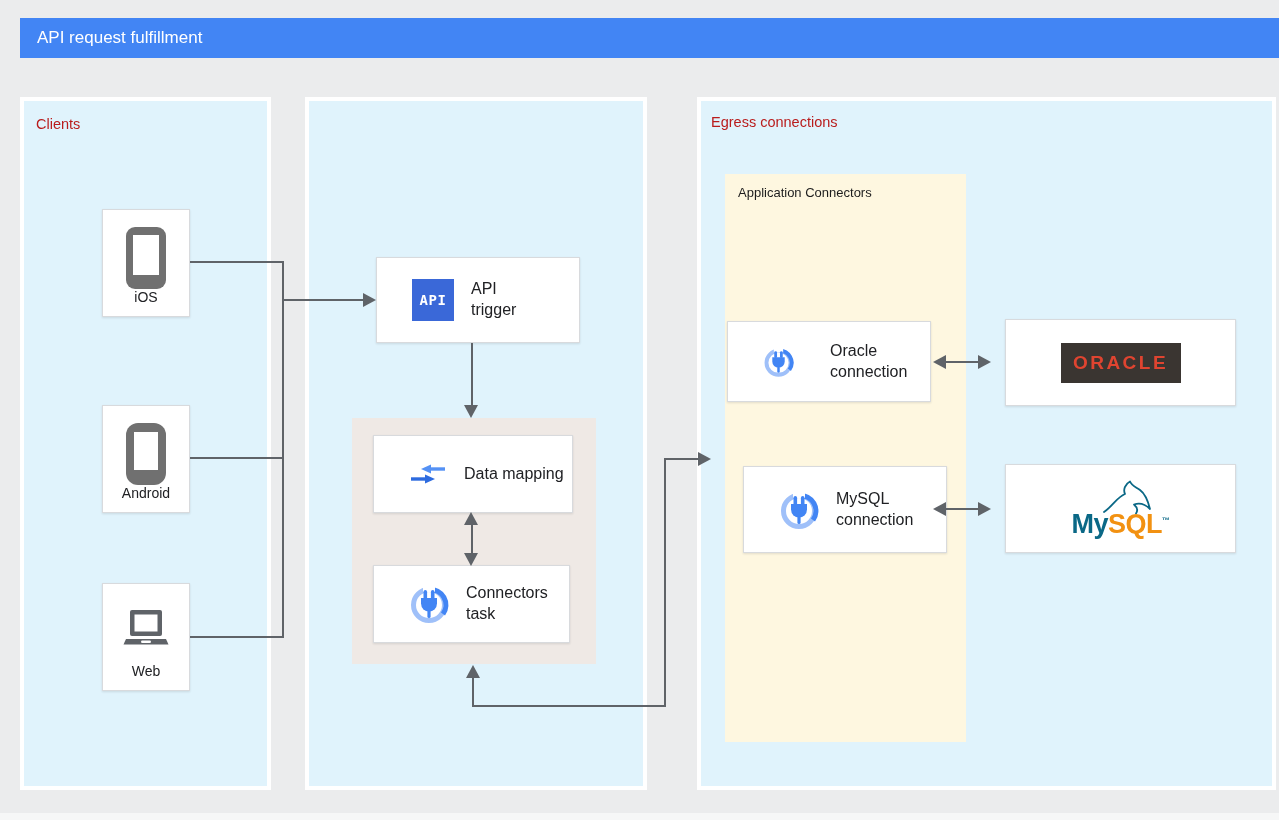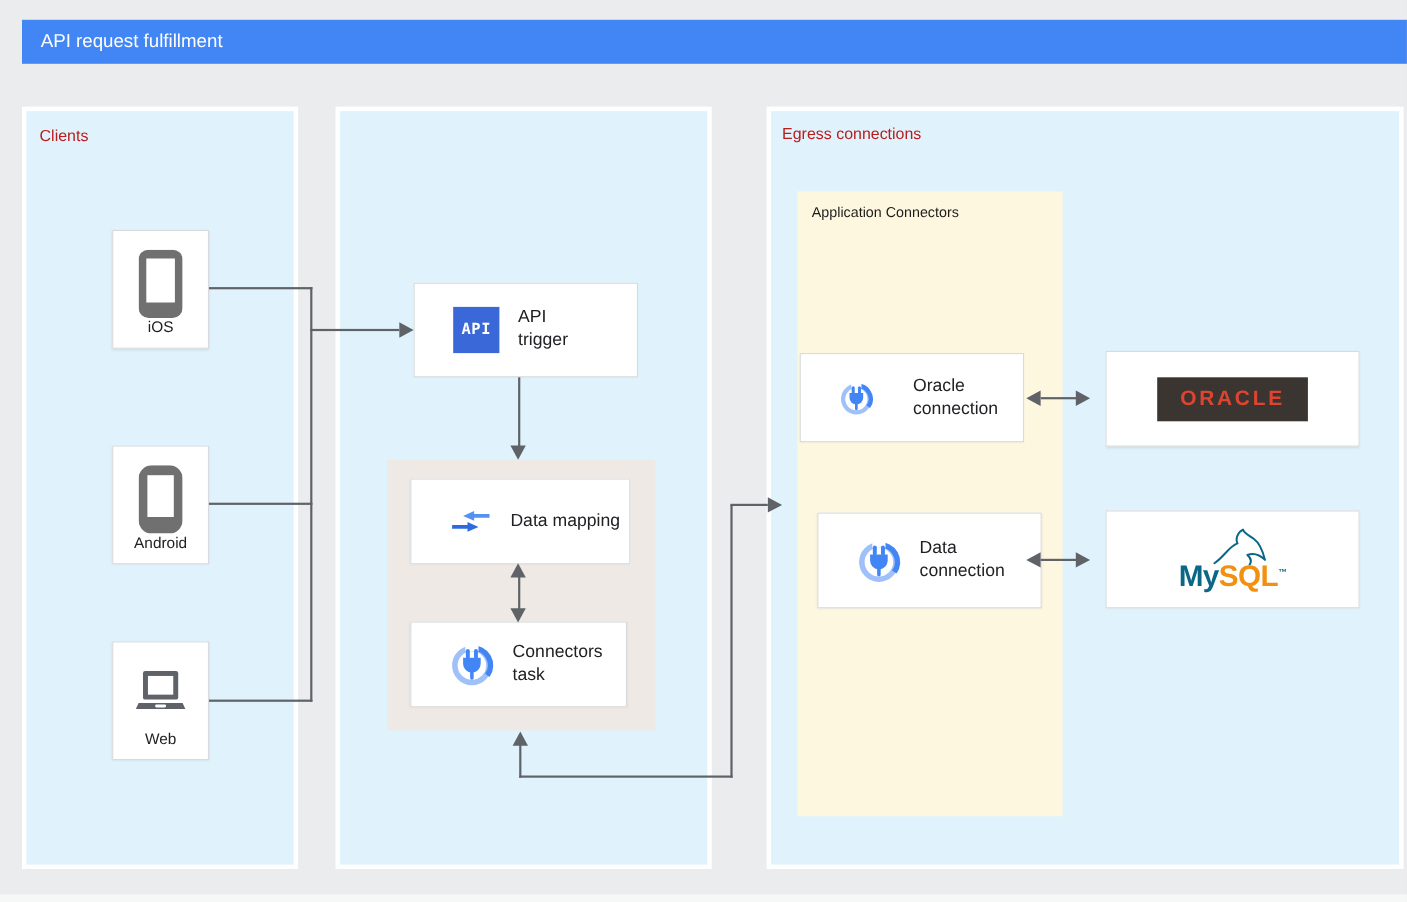--- a/index.html
+++ b/index.html
@@ -37,21 +37,21 @@
 
   .api-badge{width:42px;height:42px;background:#3A68D8;color:#fff;display:flex;align-items:center;
              justify-content:center;font-family:"DejaVu Sans Mono",monospace;font-weight:bold;
              font-size:14px;letter-spacing:.5px;}
 
   .subflow{position:absolute;left:43px;top:317px;width:244px;height:246px;background:var(--subflow);}
   .group{position:absolute;left:24px;top:73px;width:241px;height:568px;background:var(--group);}
   .group-title{position:absolute;left:13px;top:11px;font-size:13px;color:#1D1D1D;}
 
   .system-node{display:flex;align-items:center;justify-content:center;}
-  .oracle-badge{width:137px;height:40px;background:#3A3531;color:#DF4430;display:flex;align-items:center;
+  .oracle-badge{width:120px;height:40px;background:#3A3531;color:#DF4430;display:flex;align-items:center;
                 justify-content:center;font-weight:bold;font-size:19px;letter-spacing:2.5px;}
   .mysql-logo{position:relative;display:flex;flex-direction:column;align-items:flex-end;}
   .mysql-logo svg{align-self:flex-end;margin-right:18px;margin-bottom:-3px;}
   .mysql-word{font-weight:bold;font-size:27px;letter-spacing:-.5px;line-height:1;}
   .mysql-my{color:#0A6886;}
   .mysql-sql{color:#F29111;}
   .mysql-tm{font-size:8px;color:#0A6886;vertical-align:super;}
 
   .line{position:absolute;background:var(--line);z-index:5;}
   .ah{position:absolute;width:0;height:0;z-index:6;}
@@ -162,21 +162,21 @@
           <circle cx="20" cy="21" r="15.5" fill="none" stroke="#9FC0F9" stroke-width="5"></circle>
           <path d="M20 5.5 A15.5 15.5 0 0 1 34 30" fill="none" stroke="#4285F4" stroke-width="5"></path>
           <rect x="14" y="0" width="12" height="8" fill="#ffffff"></rect>
           <g fill="#4285F4">
             <rect x="14.5" y="6" width="3.6" height="9" rx="1.8"></rect>
             <rect x="21.9" y="6" width="3.6" height="9" rx="1.8"></rect>
             <path d="M12 14 h16 v5.5 a8 8 0 0 1 -16 0 Z"></path>
             <rect x="18.4" y="26" width="3.2" height="8" rx="1.6"></rect>
           </g>
         </svg>
-        <div class="task-label" style="max-width:110px;">Data connection</div>
+        <div class="task-label" style="max-width:110px;">MySQL connection</div>
       </div>
     </div>
 
     <div class="node system-node" style="left:304px;top:218px;width:231px;height:87px;">
       <div class="oracle-badge">ORACLE</div>
     </div>
 
     <div class="node system-node" style="left:304px;top:363px;width:231px;height:89px;">
       <div class="mysql-logo">
         <svg width="50" height="34" viewBox="0 0 50 34">

